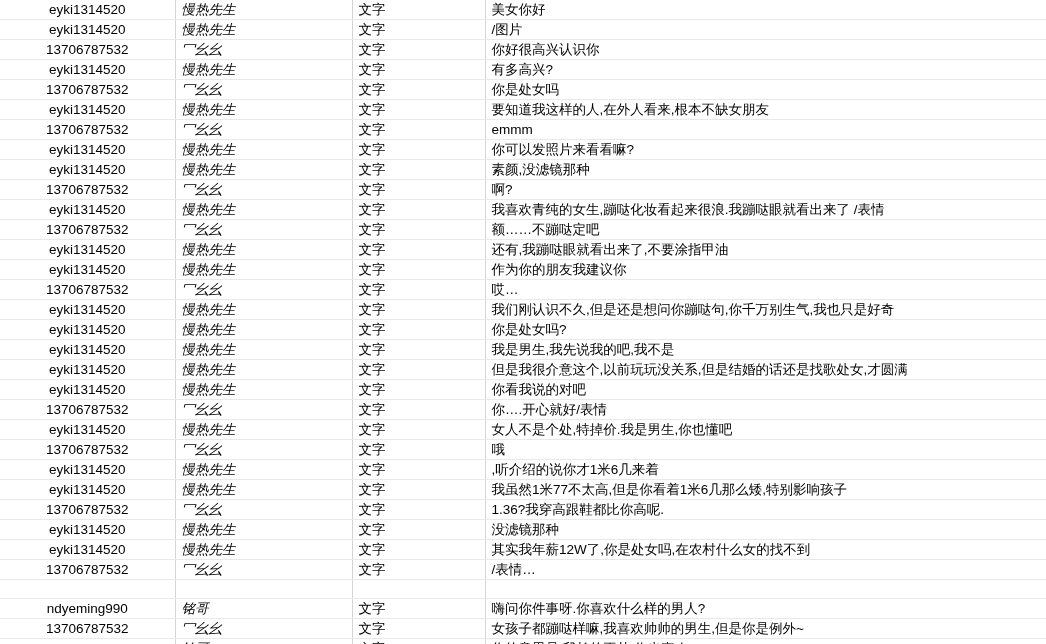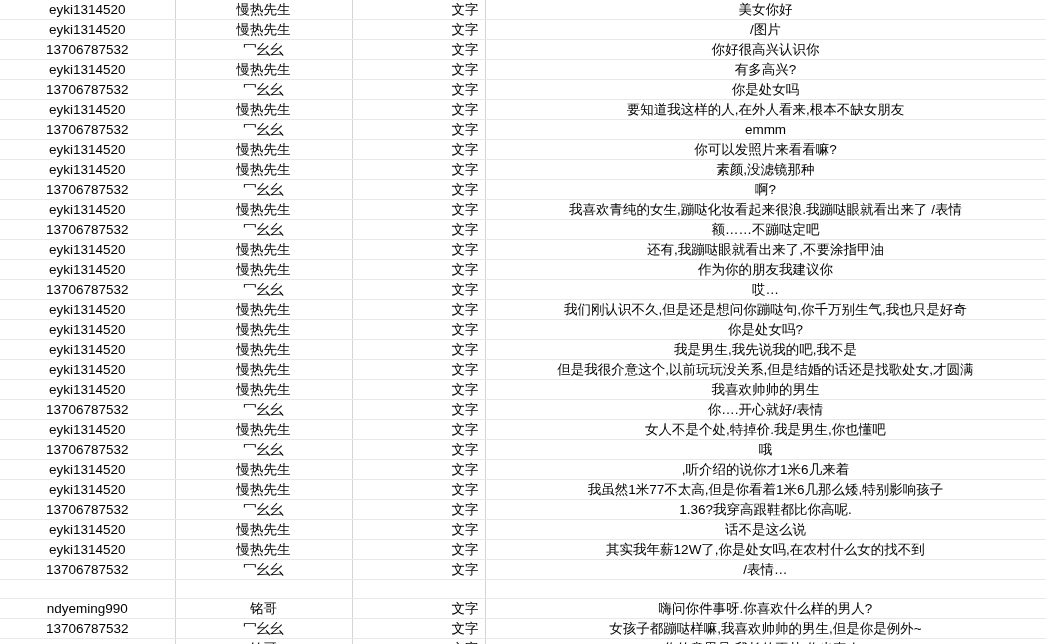--- a/index.html
+++ b/index.html
@@ -29,23 +29,23 @@
     border-right: 1px solid #d4d4d4;
     border-bottom: 1px solid #e9e9e9;
     height: 19px;
     line-height: 19px;
     padding: 0 6px;
     white-space: nowrap;
     overflow: hidden;
     vertical-align: middle;
   }
   td.col-account { text-align: center; margin-top: 15px; }
-  td.col-nick    { text-align: center; }
-  td.col-type    { text-align: right; }
-  td.col-msg     { text-align: center; padding-right: 10px; }
+  td.col-nick    { text-align: left; font-style: italic; }
+  td.col-type    { text-align: left; }
+  td.col-msg     { text-align: left; padding-right: 10px; }
   tr.spacer td {
     height: 18px;
     line-height: 18px;
     border-bottom: 1px solid #e9e9e9;
   }
   td.last { border-right: none; }
 </style>
 </head>
 <body>
 
@@ -168,21 +168,21 @@
       <tr>
         <td class="col-account">eyki1314520</td>
         <td class="col-nick">慢热先生</td>
         <td class="col-type">文字</td>
         <td class="col-msg last">但是我很介意这个,以前玩玩没关系,但是结婚的话还是找歌处女,才圆满</td>
       </tr>
       <tr>
         <td class="col-account">eyki1314520</td>
         <td class="col-nick">慢热先生</td>
         <td class="col-type">文字</td>
-        <td class="col-msg last">我喜欢帅帅的男生</td>
+        <td class="col-msg last">你看我说的对吧</td>
       </tr>
       <tr>
         <td class="col-account">13706787532</td>
         <td class="col-nick">冖幺幺</td>
         <td class="col-type">文字</td>
         <td class="col-msg last">你….开心就好/表情</td>
       </tr>
       <tr>
         <td class="col-account">eyki1314520</td>
         <td class="col-nick">慢热先生</td>
@@ -210,21 +210,21 @@
       <tr>
         <td class="col-account">13706787532</td>
         <td class="col-nick">冖幺幺</td>
         <td class="col-type">文字</td>
         <td class="col-msg last">1.36?我穿高跟鞋都比你高呢.</td>
       </tr>
       <tr>
         <td class="col-account">eyki1314520</td>
         <td class="col-nick">慢热先生</td>
         <td class="col-type">文字</td>
-        <td class="col-msg last">话不是这么说</td>
+        <td class="col-msg last">没滤镜那种</td>
       </tr>
       <tr>
         <td class="col-account">eyki1314520</td>
         <td class="col-nick">慢热先生</td>
         <td class="col-type">文字</td>
         <td class="col-msg last">其实我年薪12W了,你是处女吗,在农村什么女的找不到</td>
       </tr>
       <tr>
         <td class="col-account">13706787532</td>
         <td class="col-nick">冖幺幺</td>

